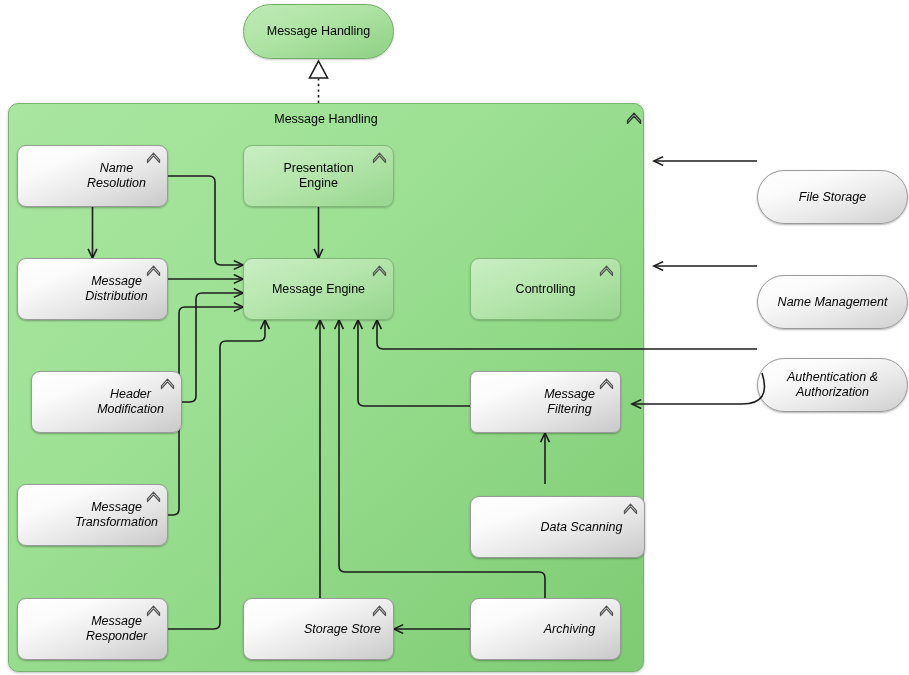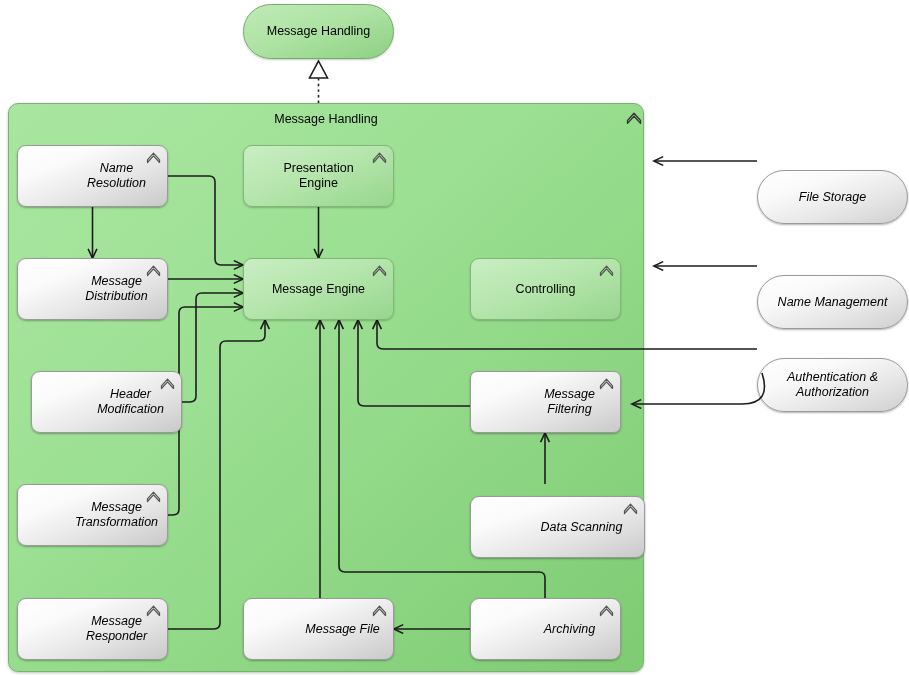--- a/index.html
+++ b/index.html
@@ -163,21 +163,21 @@
 
   <div class="node comp" style="left:17px;top:598px;width:151px;height:62px;">
     <span class="lbl">Message
 Responder</span>
     <svg class="chev" viewBox="0 0 16 14">
       <path d="M1.5 9.5 L8 2.2 L14.5 9.5 L14.5 12.4 L8 5.2 L1.5 12.4 Z" fill="none" stroke="#555" stroke-width="1.3" stroke-linejoin="round"></path>
     </svg>
   </div>
 
   <div class="node comp" style="left:243px;top:598px;width:151px;height:62px;">
-    <span class="lbl">Message File</span>
+    <span class="lbl">Storage Store</span>
     <svg class="chev" viewBox="0 0 16 14">
       <path d="M1.5 9.5 L8 2.2 L14.5 9.5 L14.5 12.4 L8 5.2 L1.5 12.4 Z" fill="none" stroke="#555" stroke-width="1.3" stroke-linejoin="round"></path>
     </svg>
   </div>
 
   <div class="node comp" style="left:470px;top:598px;width:151px;height:62px;">
     <span class="lbl">Archiving</span>
     <svg class="chev" viewBox="0 0 16 14">
       <path d="M1.5 9.5 L8 2.2 L14.5 9.5 L14.5 12.4 L8 5.2 L1.5 12.4 Z" fill="none" stroke="#555" stroke-width="1.3" stroke-linejoin="round"></path>
     </svg>

